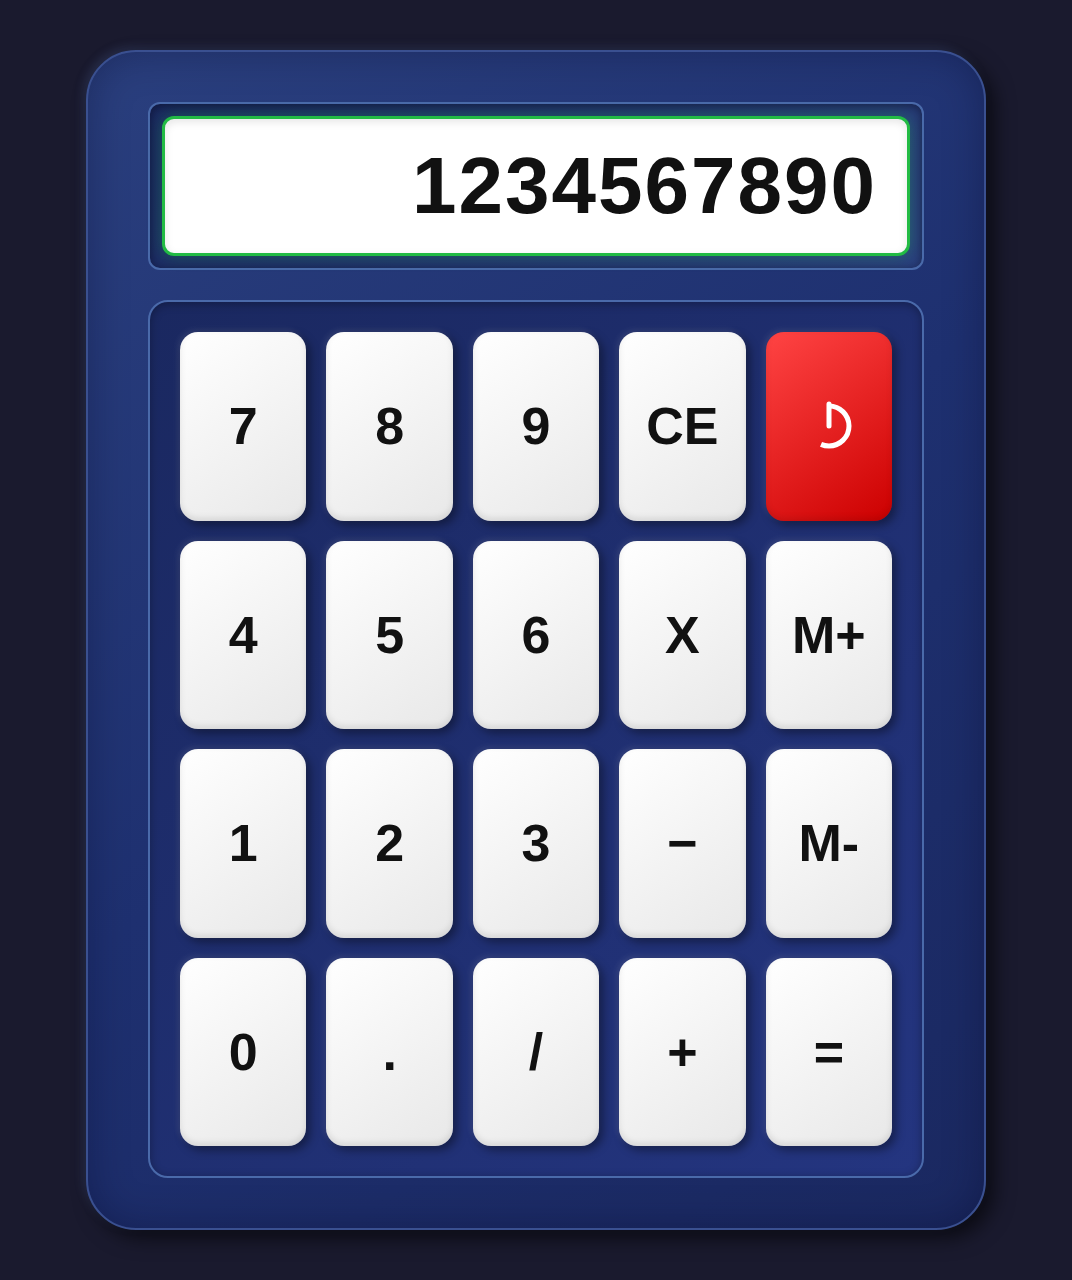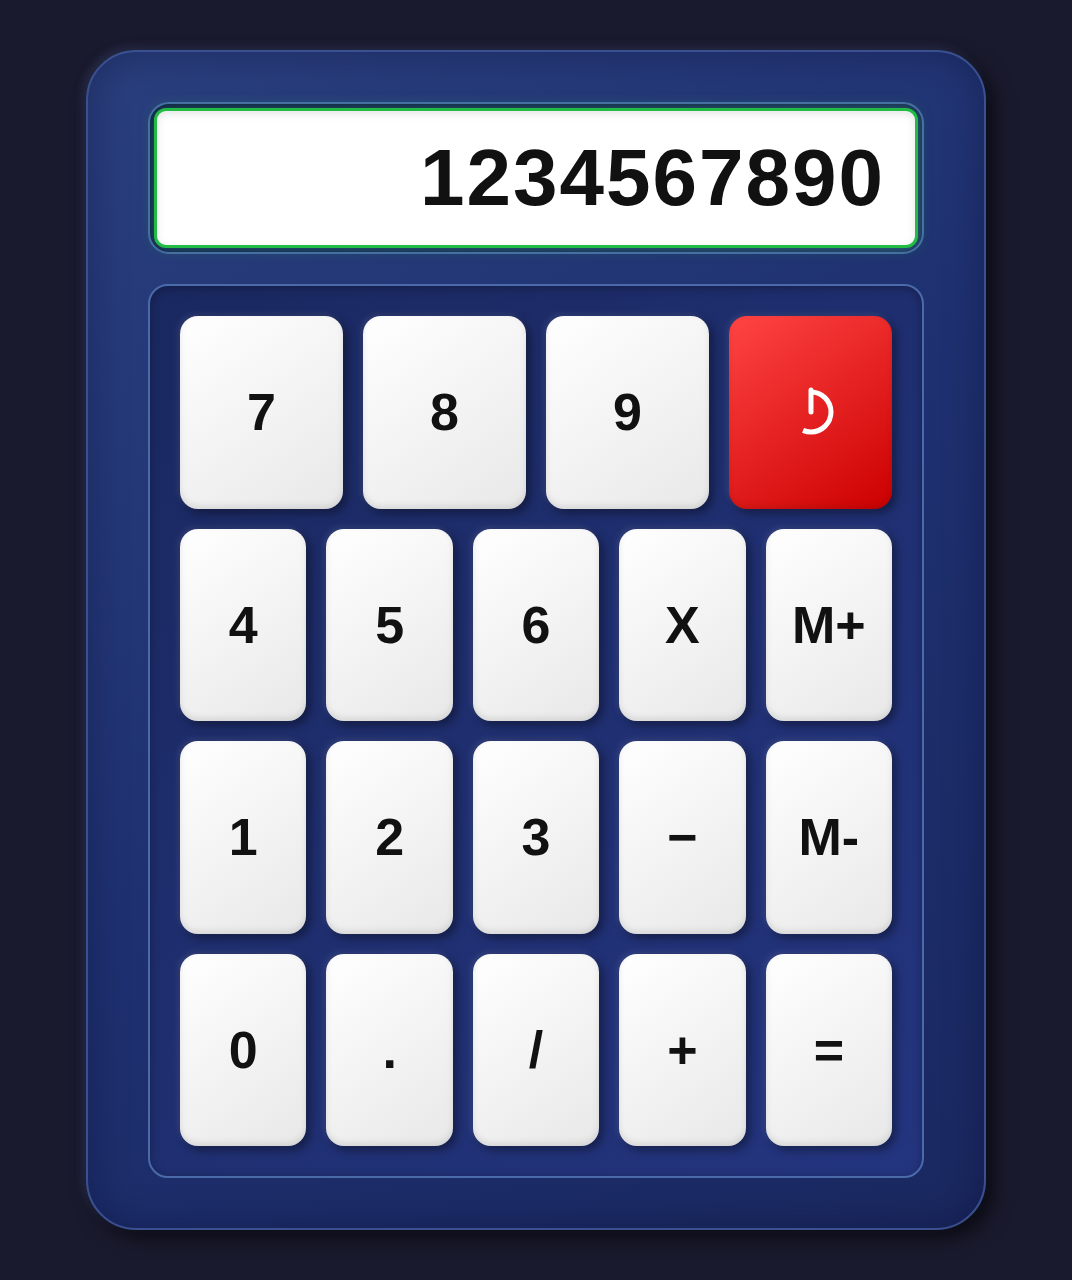--- a/index.html
+++ b/index.html
@@ -25,22 +25,22 @@
       gap: 30px;
       box-shadow:
         8px 8px 20px rgba(0,0,0,0.6),
         -3px -3px 10px rgba(100,130,200,0.2),
         inset 0 0 40px rgba(0,0,30,0.3);
       border: 2px solid #3a5090;
     }
 
     .display-wrapper {
       background: linear-gradient(135deg, #1a2860, #2a3f7e);
-      border-radius: 21px;
-      padding: 4px;
+      border-radius: 12px;
+      padding: 12px;
       border: 2px solid #4a6aaa;
       box-shadow: inset 0 2px 10px rgba(0,0,0,0.4);
     }
 
     .display {
       background: #ffffff;
       border-radius: 12px;
       height: 140px;
       display: flex;
       align-items: center;
@@ -125,20 +125,21 @@
       <span class="display-value">1234567890</span>
     </div>
   </div>
 
   <div class="keypad-wrapper">
 
     <div class="keypad-row">
       <button class="btn">7</button>
       <button class="btn">8</button>
       <button class="btn">9</button>
+      <button class="btn">CE</button>
       <button class="btn btn-power">
         <div class="power-icon">
           <svg viewBox="0 0 60 60" xmlns="http://www.w3.org/2000/svg">
 
             <circle cx="30" cy="30" r="20" fill="none" stroke="white" stroke-width="5" stroke-dasharray="94.2" stroke-dashoffset="23.6" transform="rotate(-90 30 30)"></circle>
             <line x1="30" y1="8" x2="30" y2="30" stroke="white" stroke-width="5" stroke-linecap="round"></line>
           </svg>
         </div>
       </button>
     </div>

